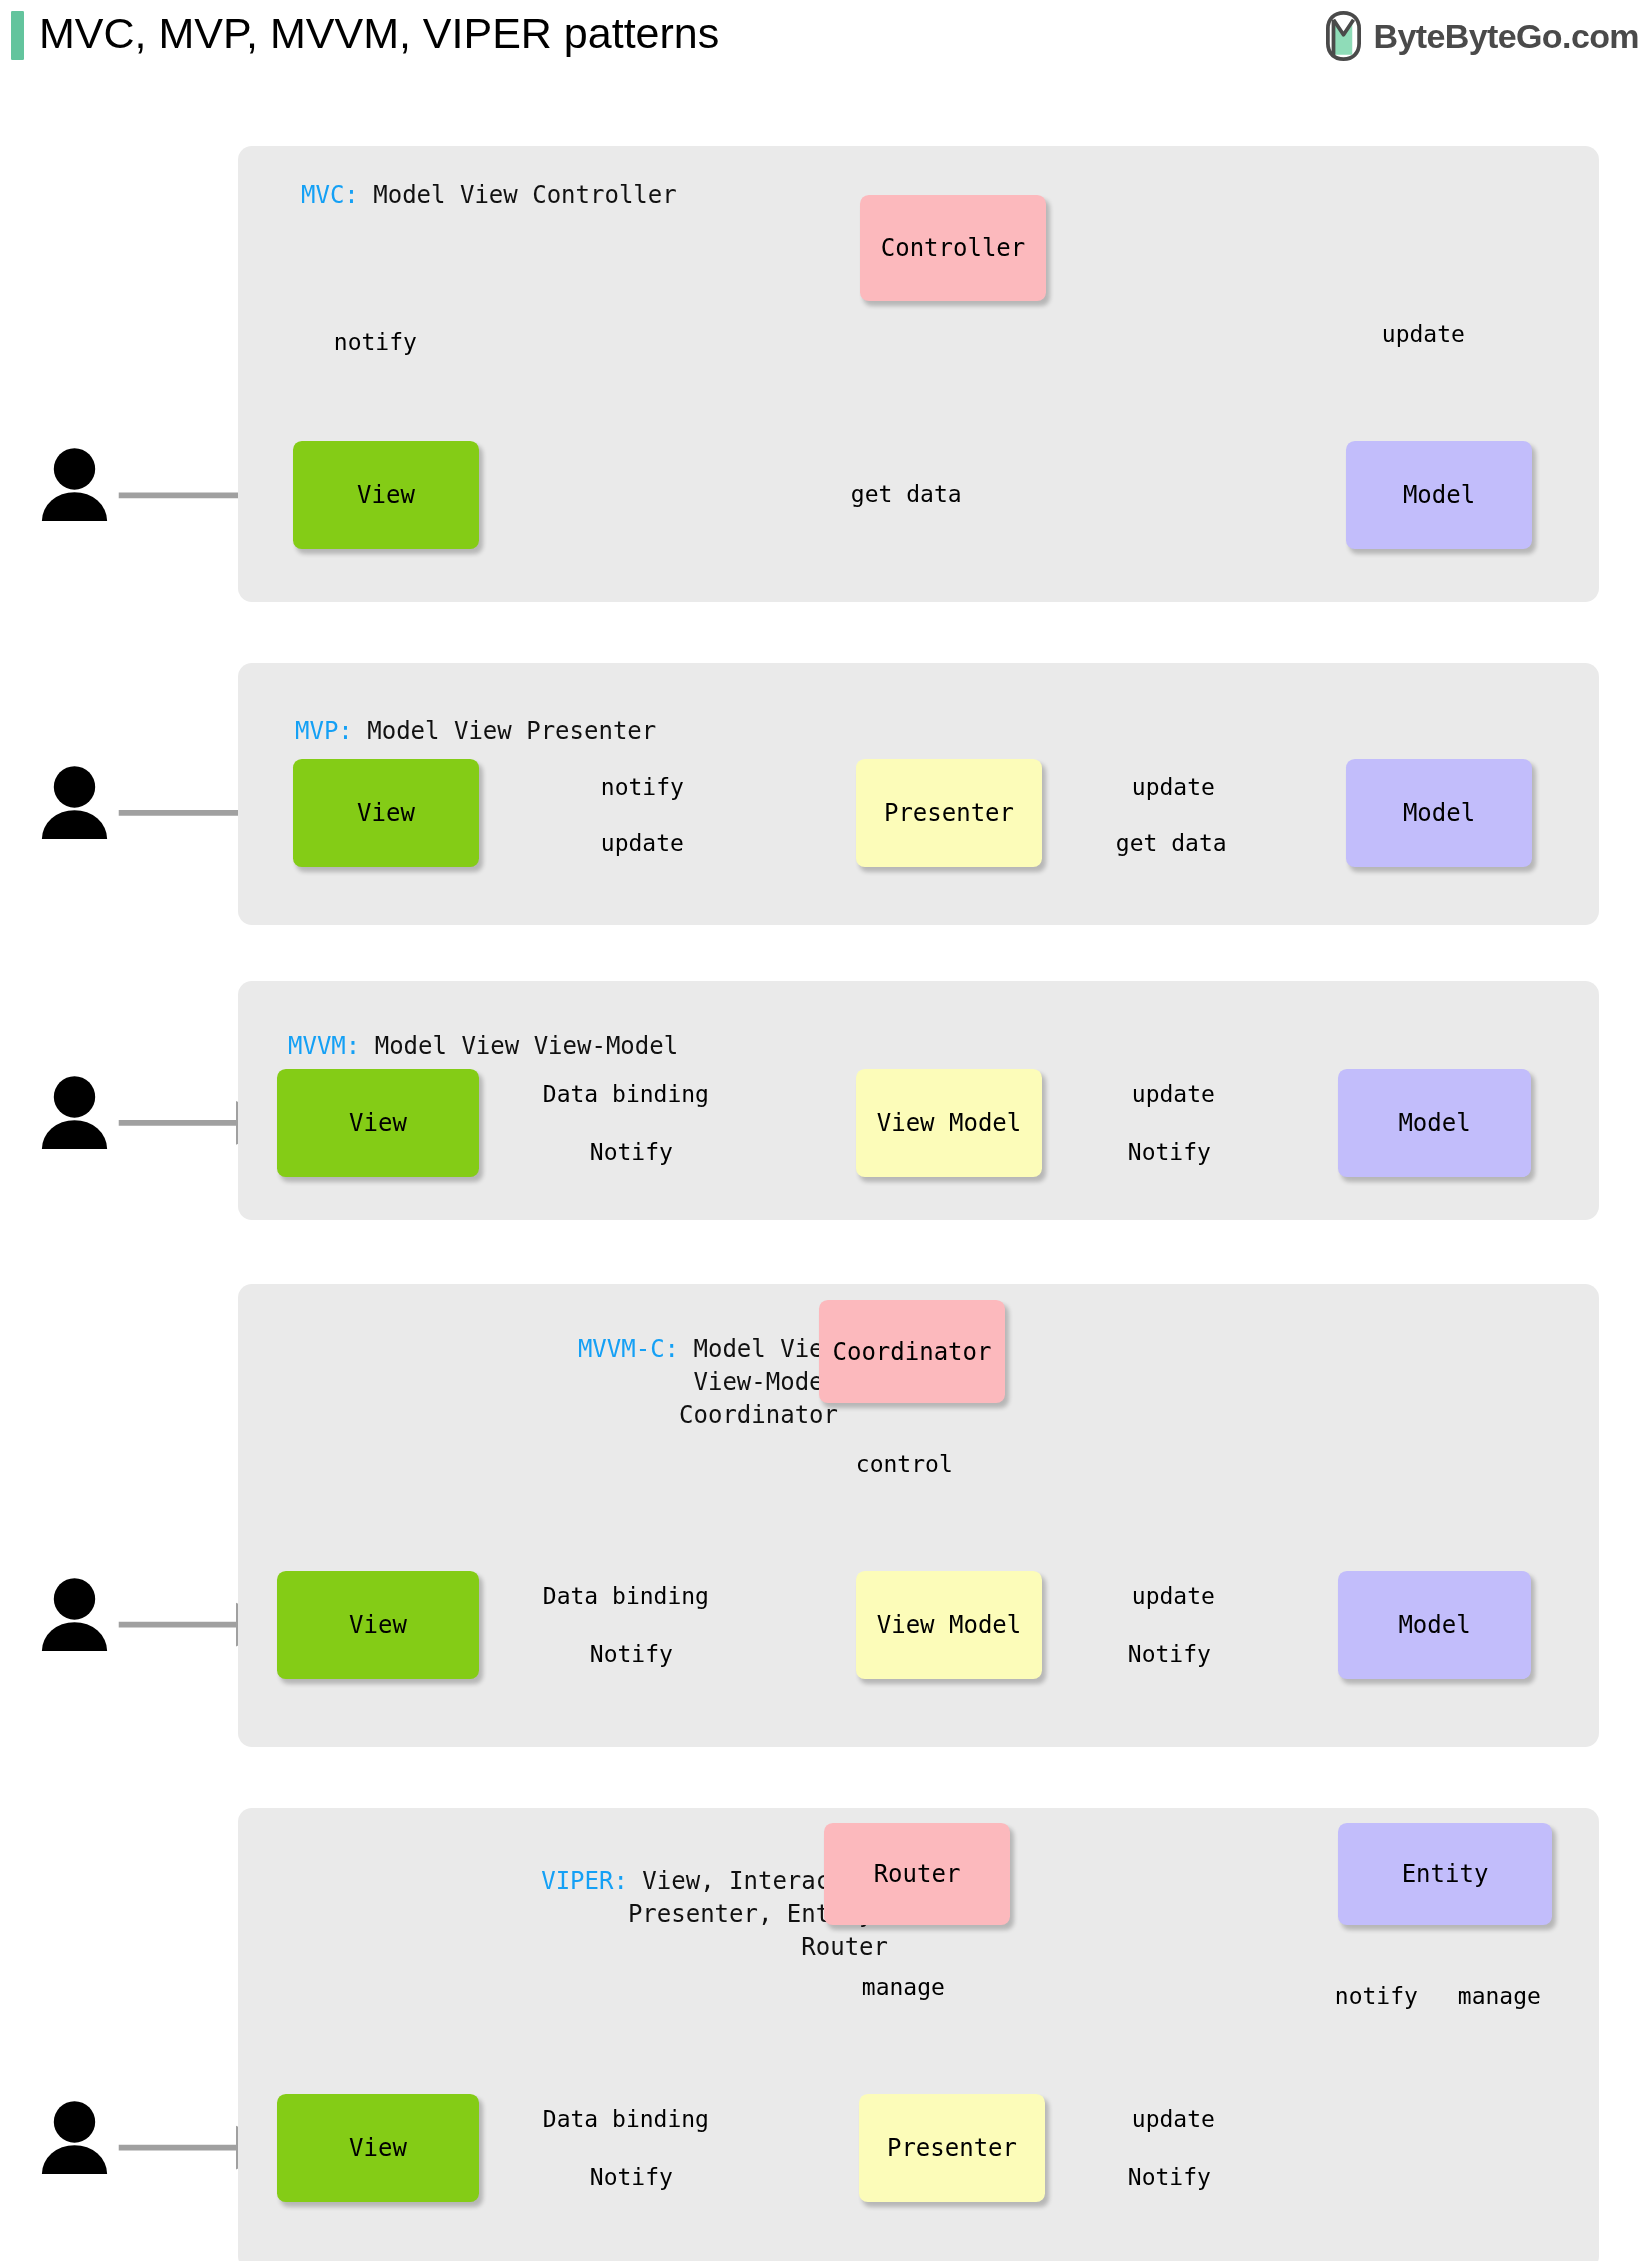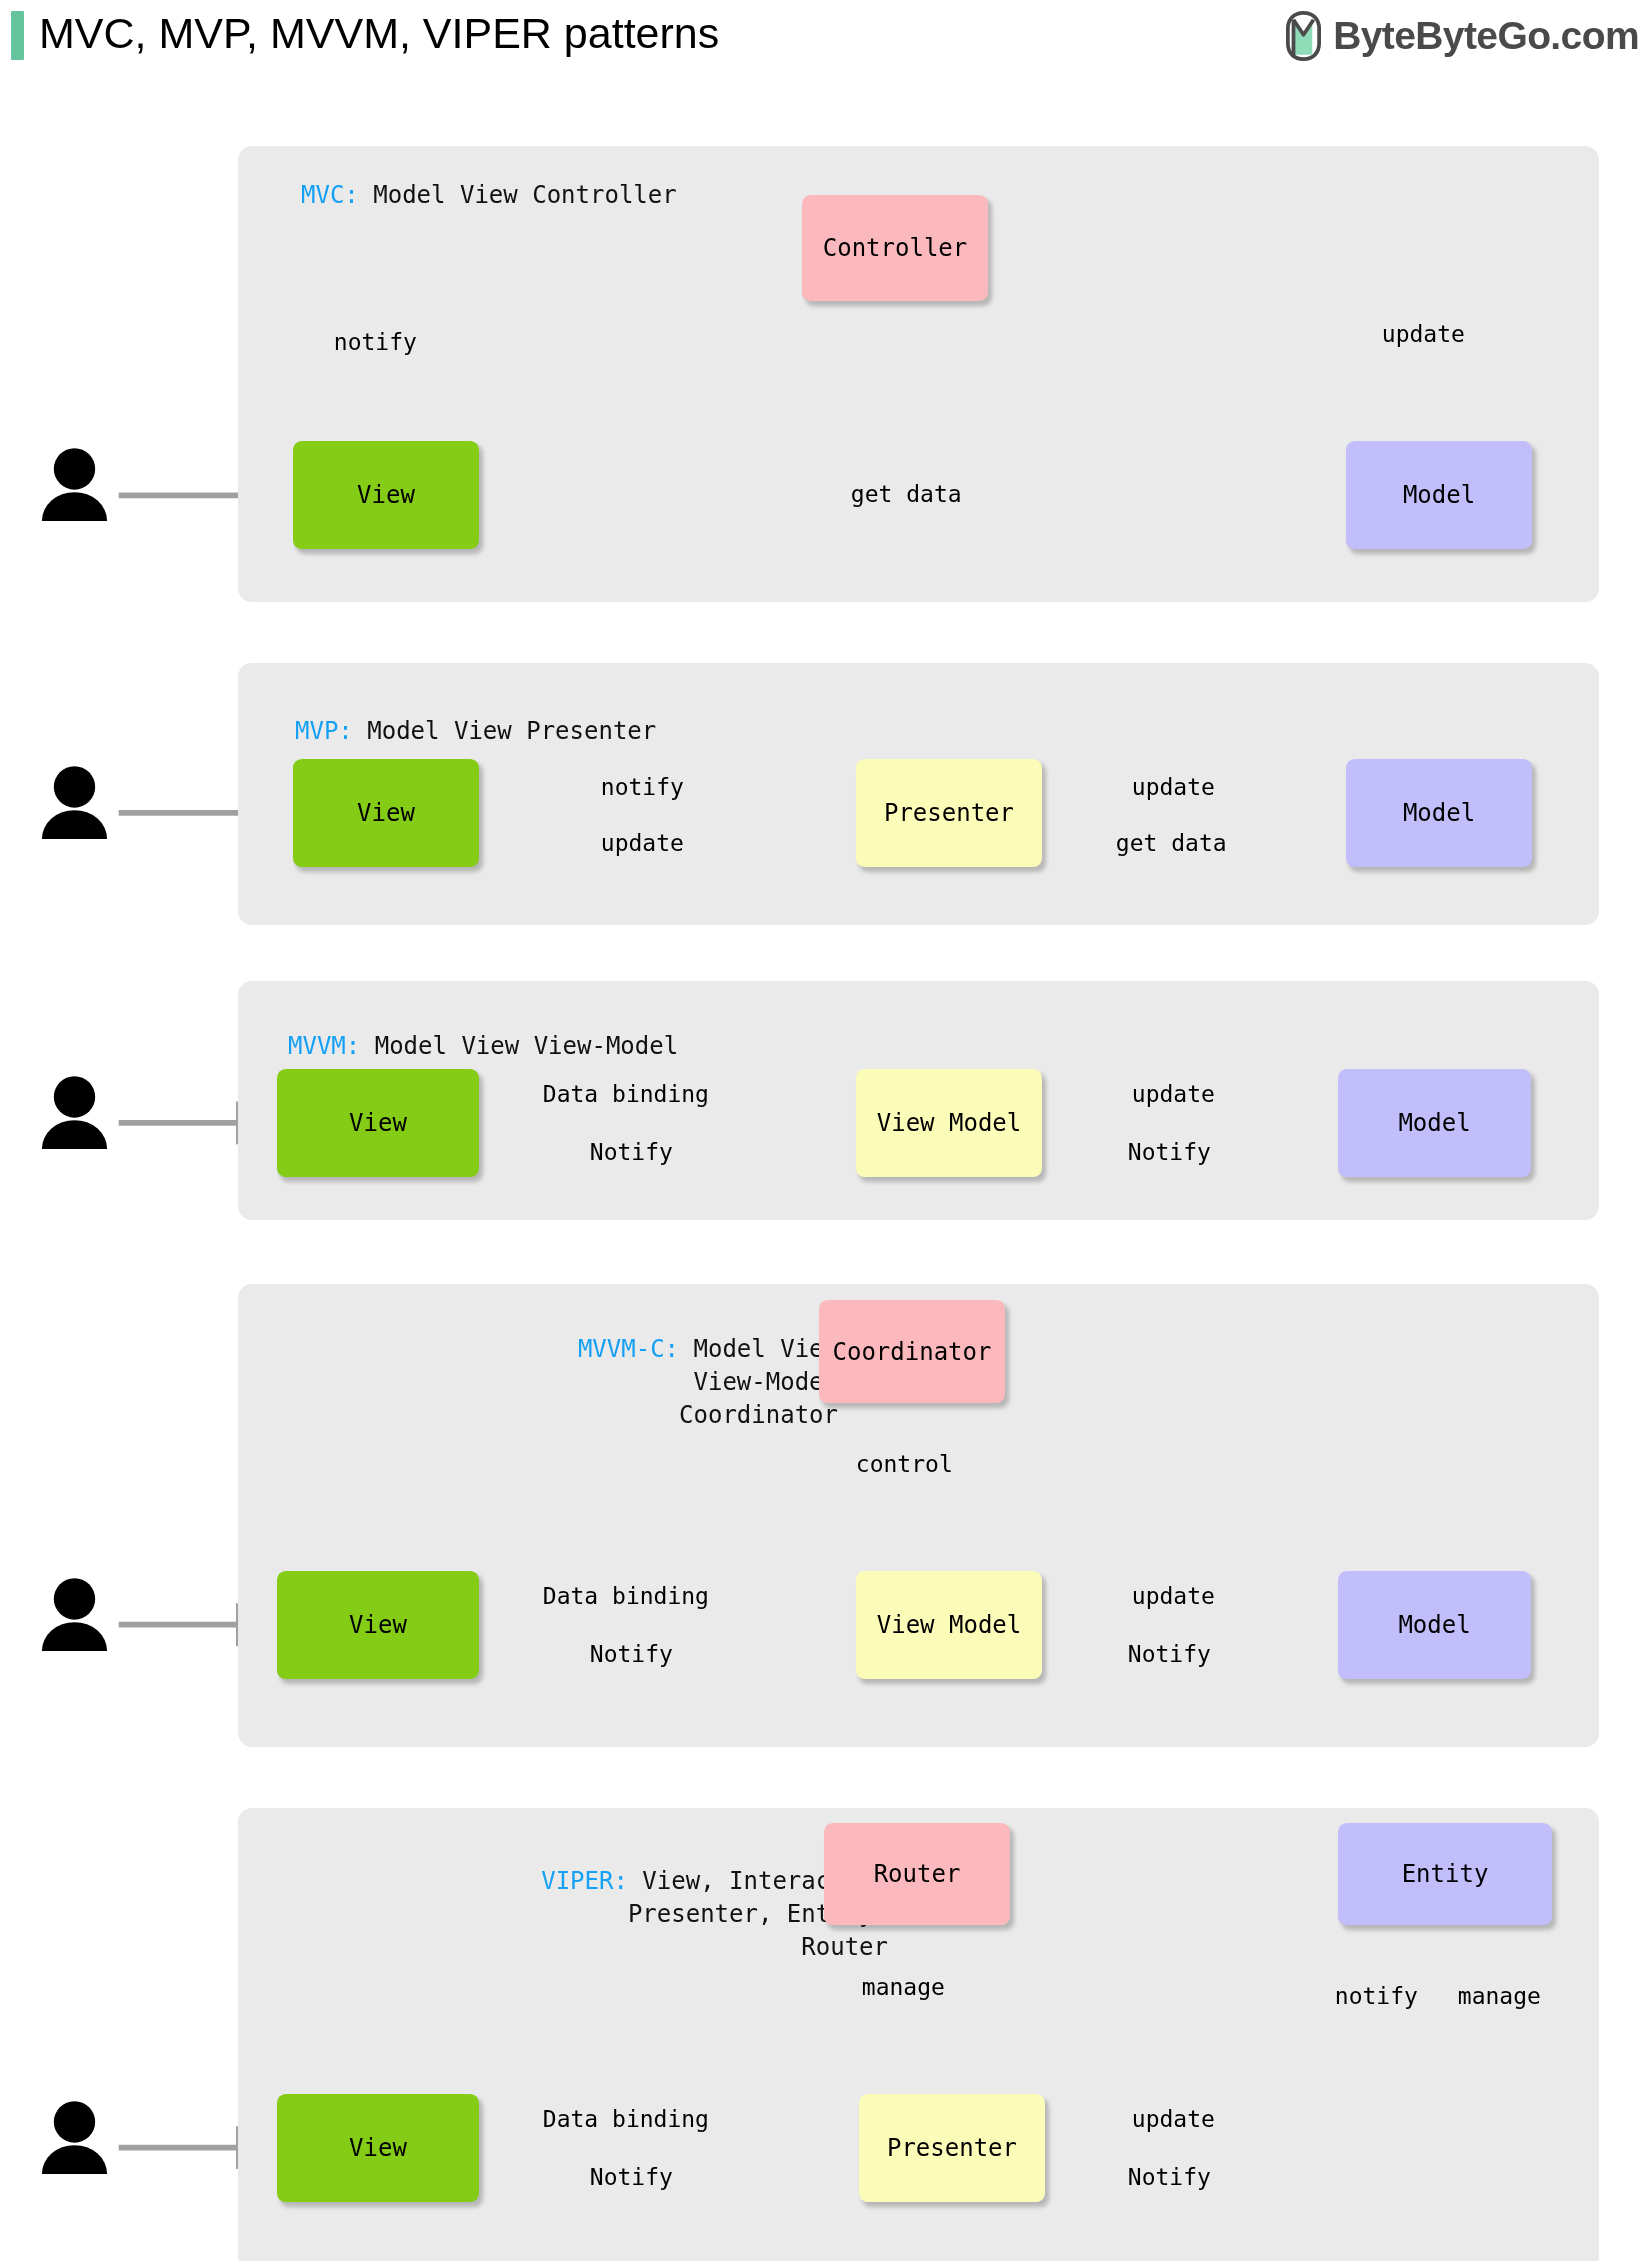--- a/index.html
+++ b/index.html
@@ -6,21 +6,21 @@
   body{width:1649px;height:2261px;font-family:"DejaVu Sans Mono",monospace;}
   #page{position:relative;width:1649px;height:2261px;overflow:hidden;background:#fff;}
 
   
   .hdr{position:absolute;left:0;top:0;width:1649px;height:71px;}
   .hdr-accent{position:absolute;left:11.3px;top:11.3px;width:12.6px;height:49px;background:#63c49d;border-radius:1.3px;}
   .hdr-title{position:absolute;left:39px;top:8.8px;font-family:"Liberation Sans",sans-serif;
              font-size:43px;font-weight:400;color:#000;letter-spacing:0px;white-space:nowrap;}
   .brand{position:absolute;right:10px;top:10px;height:52px;display:flex;align-items:center;gap:10px;}
   .brand-mark{width:39px;height:50px;flex:0 0 auto;}
-  .brand-text{font-family:"Liberation Sans",sans-serif;font-size:39px;font-weight:700;color:#4a4a4a;
+  .brand-text{font-family:"Liberation Sans",sans-serif;font-size:34px;font-weight:700;color:#4a4a4a;
               white-space:nowrap;letter-spacing:-0.6px;}
 
   
   .panel{position:absolute;left:238px;width:1361px;background:#eaeaea;border-radius:14px;margin-top:9px;}
 
   .ptitle{position:absolute;font-size:24px;line-height:33px;color:#111;white-space:pre;}
   .ptitle .kw{color:#14a0f5;}
   .ptitle.ralign{text-align:right;}
 
   
@@ -147,21 +147,21 @@
     </svg>
   <svg class="actor" style="left:39px;top:2100px" viewBox="0 0 112 118">
       <circle cx="56" cy="35" r="33" fill="#000"></circle>
       <path d="M4 118 A52 46 0 0 1 108 118 Z" fill="#000"></path>
     </svg>
 
   <div class="panel" style="top:137px;height:456px">
     <div class="ptitle" style="left:63px;top:33px"><span class="kw">MVC:</span><span> Model View Controller</span></div>
   </div>
   <div class="node n-green" style="left:293px;top:441px;width:186px;height:108px">View</div>
-  <div class="node n-red" style="left:802px;top:195px;width:186px;height:106px">Controller</div>
+  <div class="node n-red" style="left:860px;top:195px;width:186px;height:106px">Controller</div>
   <div class="node n-purple" style="left:1346px;top:441px;width:186px;height:108px">Model</div>
   <div class="alabel" style="left:330px;top:328px">notify</div>
   <div class="alabel" style="left:1378px;top:320px">update</div>
   <div class="alabel" style="left:847px;top:480px">get data</div>
 
   <div class="panel" style="top:654px;height:262px">
     <div class="ptitle" style="left:57px;top:52px"><span class="kw">MVP:</span><span> Model View Presenter</span></div>
   </div>
   <div class="node n-green" style="left:293px;top:759px;width:186px;height:108px">View</div>
   <div class="node n-yellow" style="left:819px;top:759px;width:186px;height:108px">Presenter</div>

